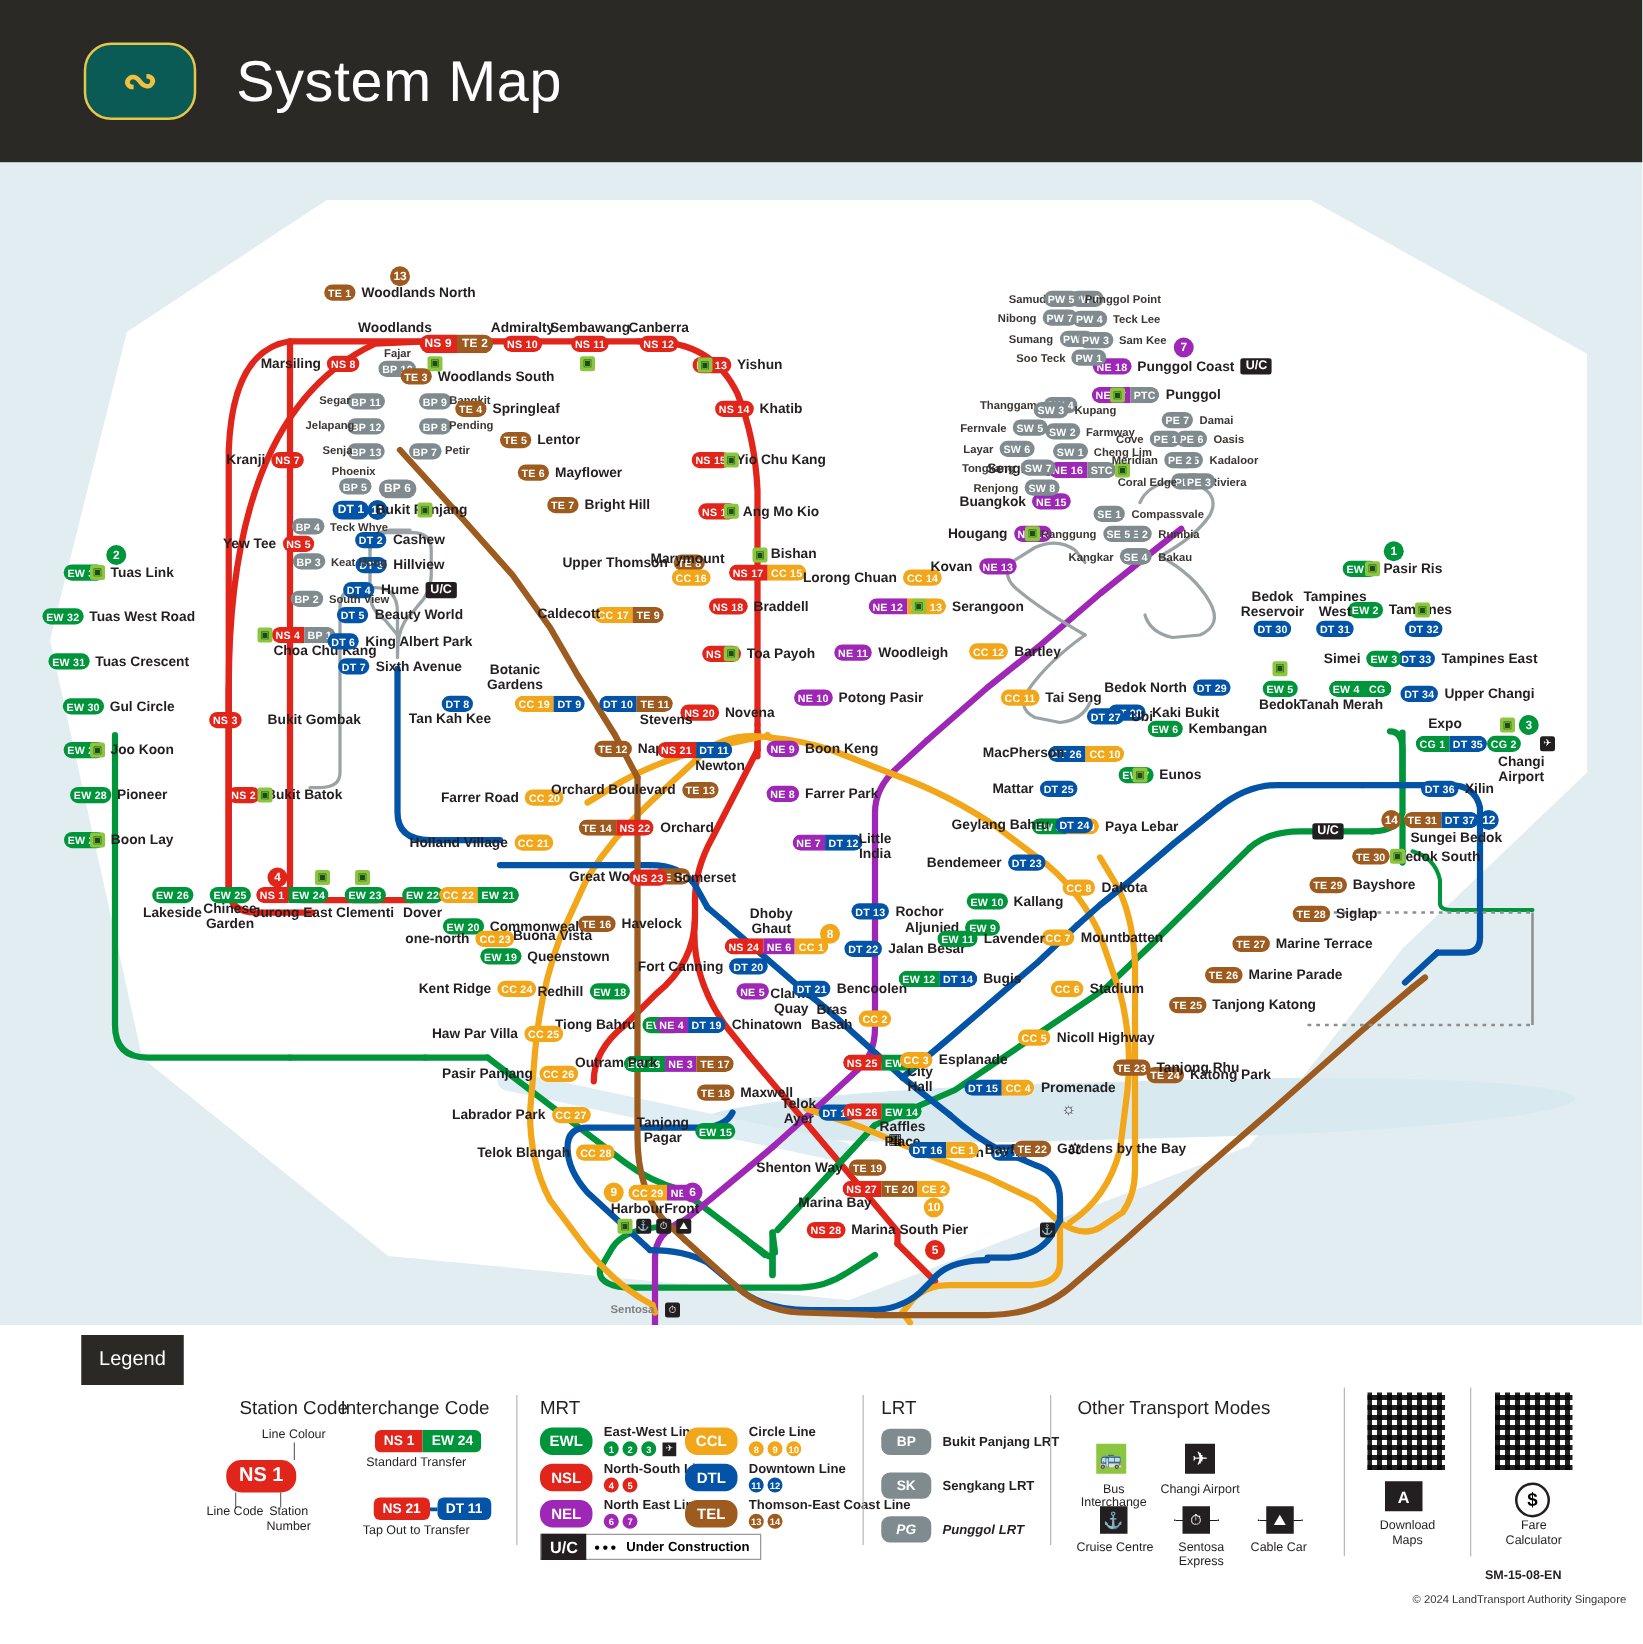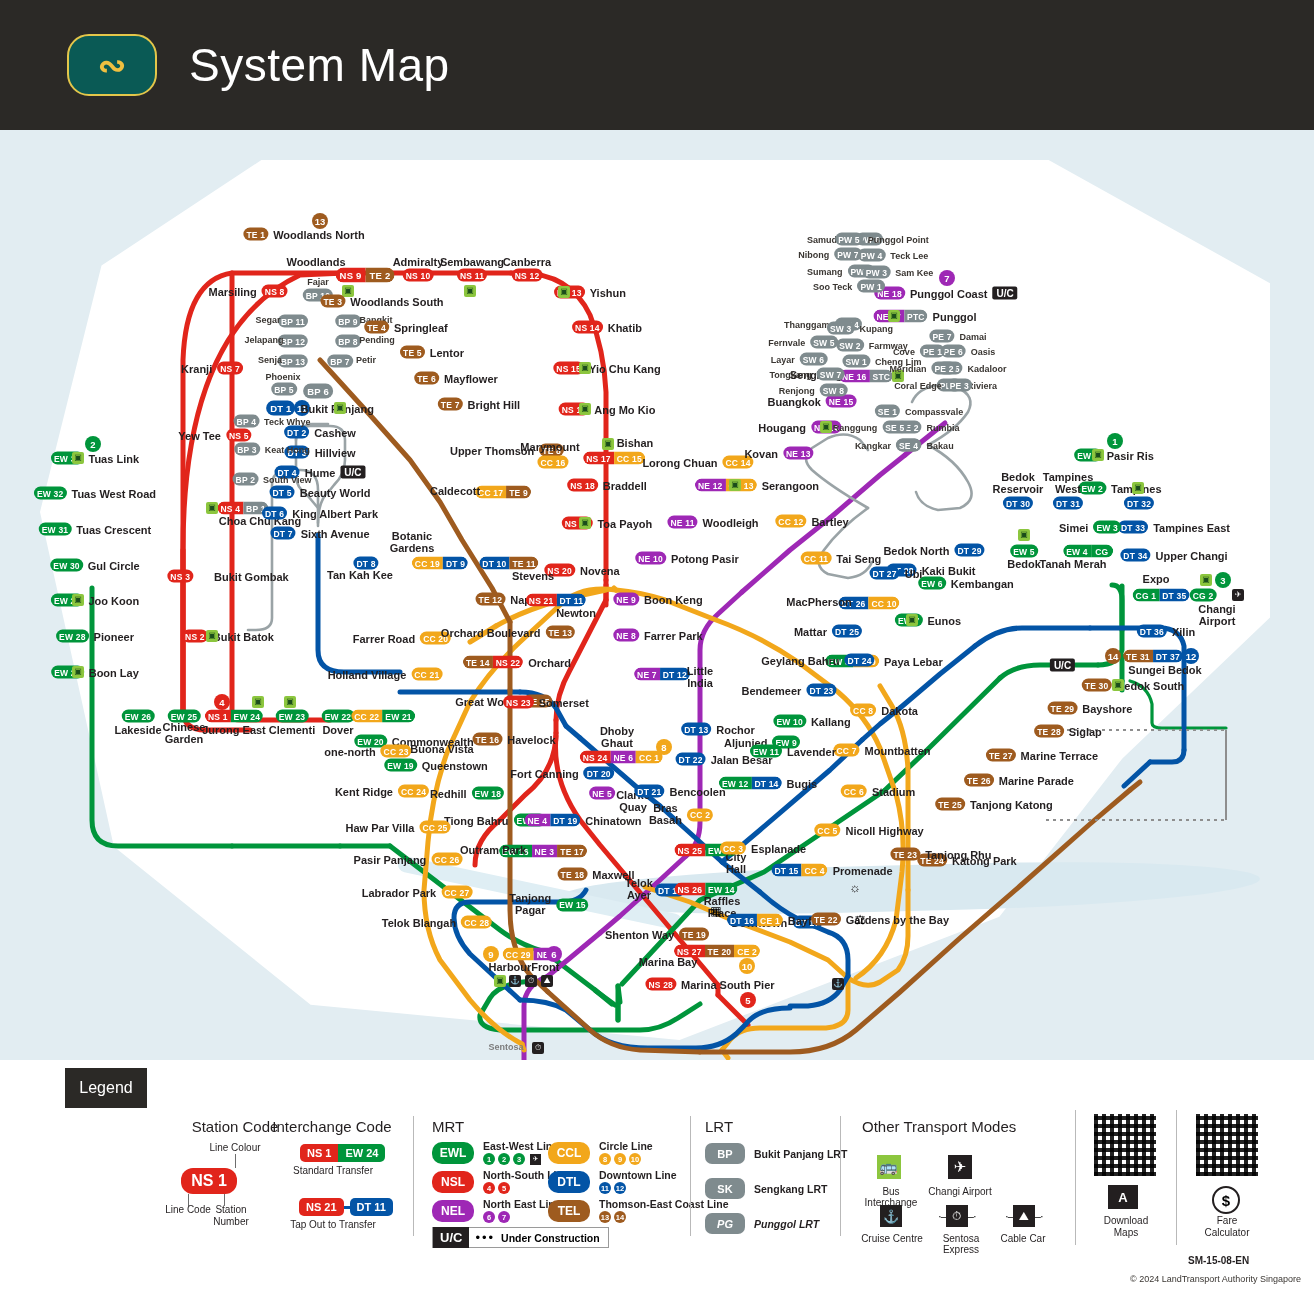--- a/index.html
+++ b/index.html
@@ -286,21 +286,21 @@
     <path d="M524,970 L524,1052" stroke="#231f20" stroke-width="2.5" stroke-dasharray="7 5" fill="none"></path>
 
     <path d="M556,962 Q640,992 700,972 L760,950" stroke="#f2a71b" stroke-width="4" stroke-dasharray="2 7" stroke-linecap="round" fill="none"></path>
 
     <path d="M1046,600 L1226,600" stroke="#8e8e8e" stroke-width="2" stroke-dasharray="3 4" fill="none"></path>
     <path d="M1046,690 L1226,690" stroke="#8e8e8e" stroke-width="2" stroke-dasharray="3 4" fill="none"></path>
     <path d="M1226,600 L1226,690" stroke="#8e8e8e" stroke-width="2" fill="none"></path>
   </svg>
 
   <div class="termcirc" style="left:320px;top:91px;background:#9e5b1f;">13</div>
-  <div class="stn" style="left:304px;top:104px;">
+  <div class="stn" style="left:320px;top:104px;">
     <span class="code c-te">TE 1</span>
       <span class="lbl lbl-r">Woodlands North</span>
     </div>
 
   <div class="freetext" style="left:316px;top:133px;">Woodlands</div>
   <div class="stn" style="left:365px;top:145px;">
     <span class="grp">
         <span class="code c-ns mid">NS 9</span>
         <span class="code c-te mid">TE 2</span>
       </span>
@@ -703,21 +703,21 @@
     <span class="grp">
         <span class="code c-te">TE 14</span>
         <span class="code c-ns">NS 22</span>
       </span>
     <span class="lbl lbl-r">Orchard</span>
     </div>
   <div class="stn" style="left:504px;top:571px;">
     <span class="lbl lbl-l">Great World</span>
       <span class="code c-te">TE 15</span>
     </div>
-  <div class="stn" style="left:504px;top:609px;padding-left:20px;">
+  <div class="stn" style="left:504px;top:609px;">
     <span class="code c-te">TE 16</span>
       <span class="lbl lbl-r">Havelock</span>
     </div>
 
   <div class="stn" style="left:556px;top:470px;">
     <span class="grp">
         <span class="code c-ns">NS 21</span>
         <span class="code c-dt">DT 11</span>
       </span>
     </div>

